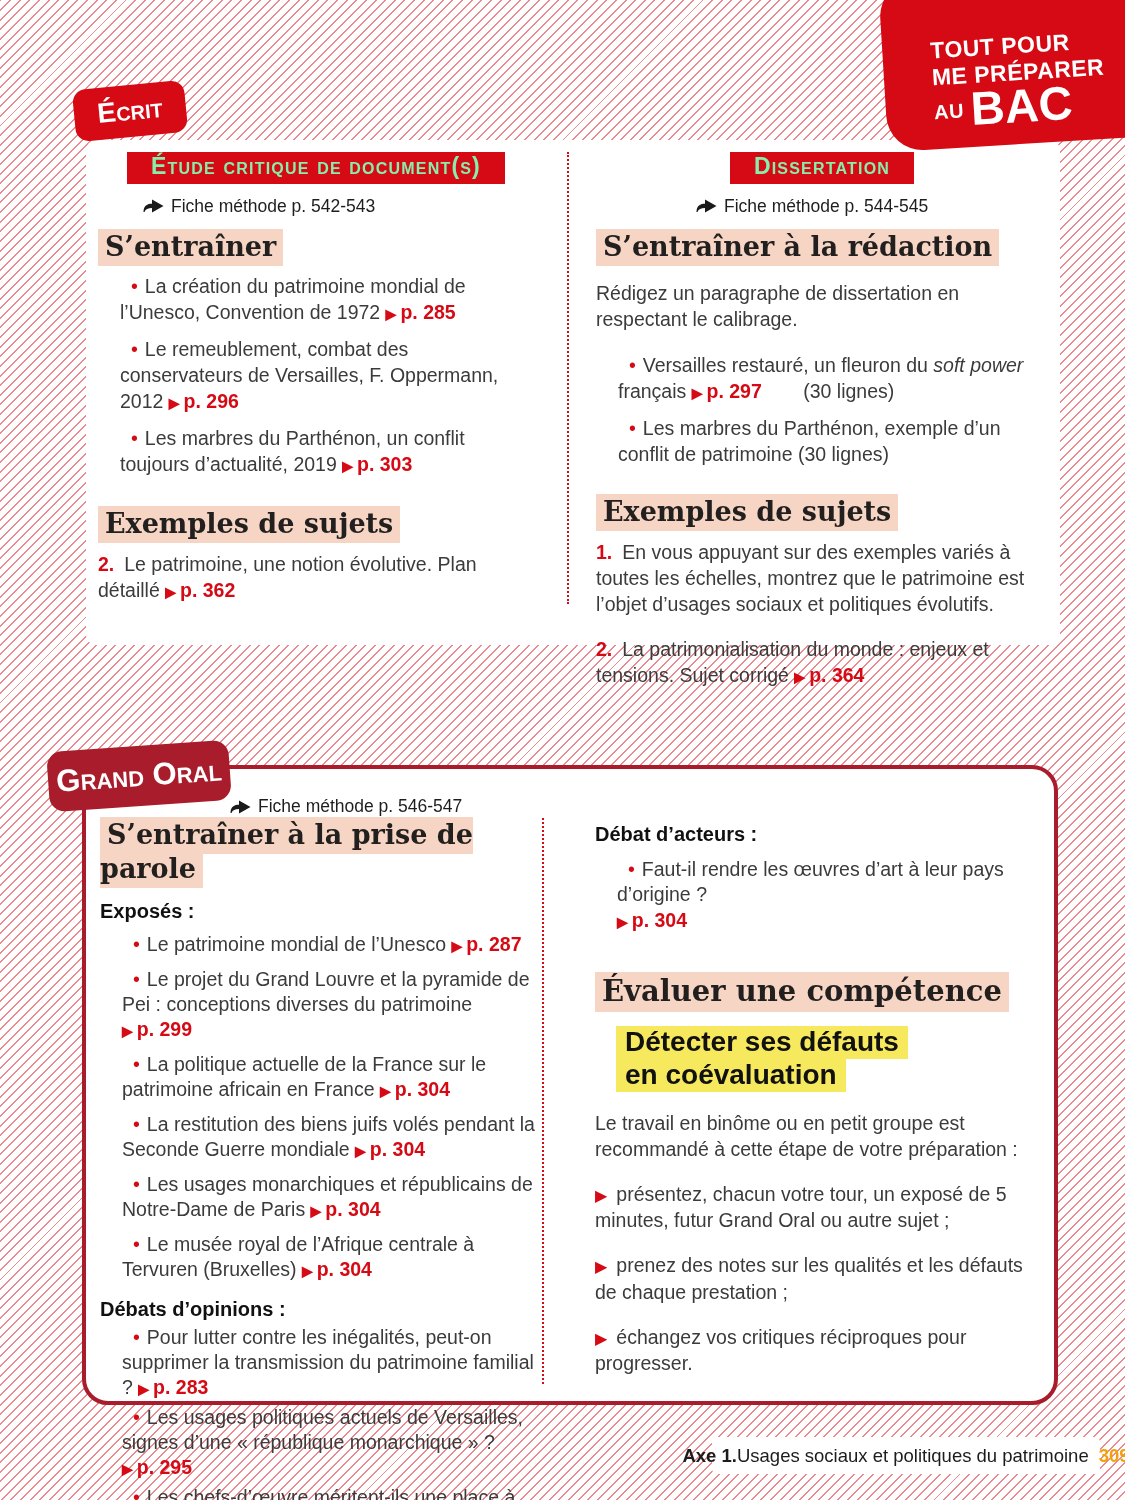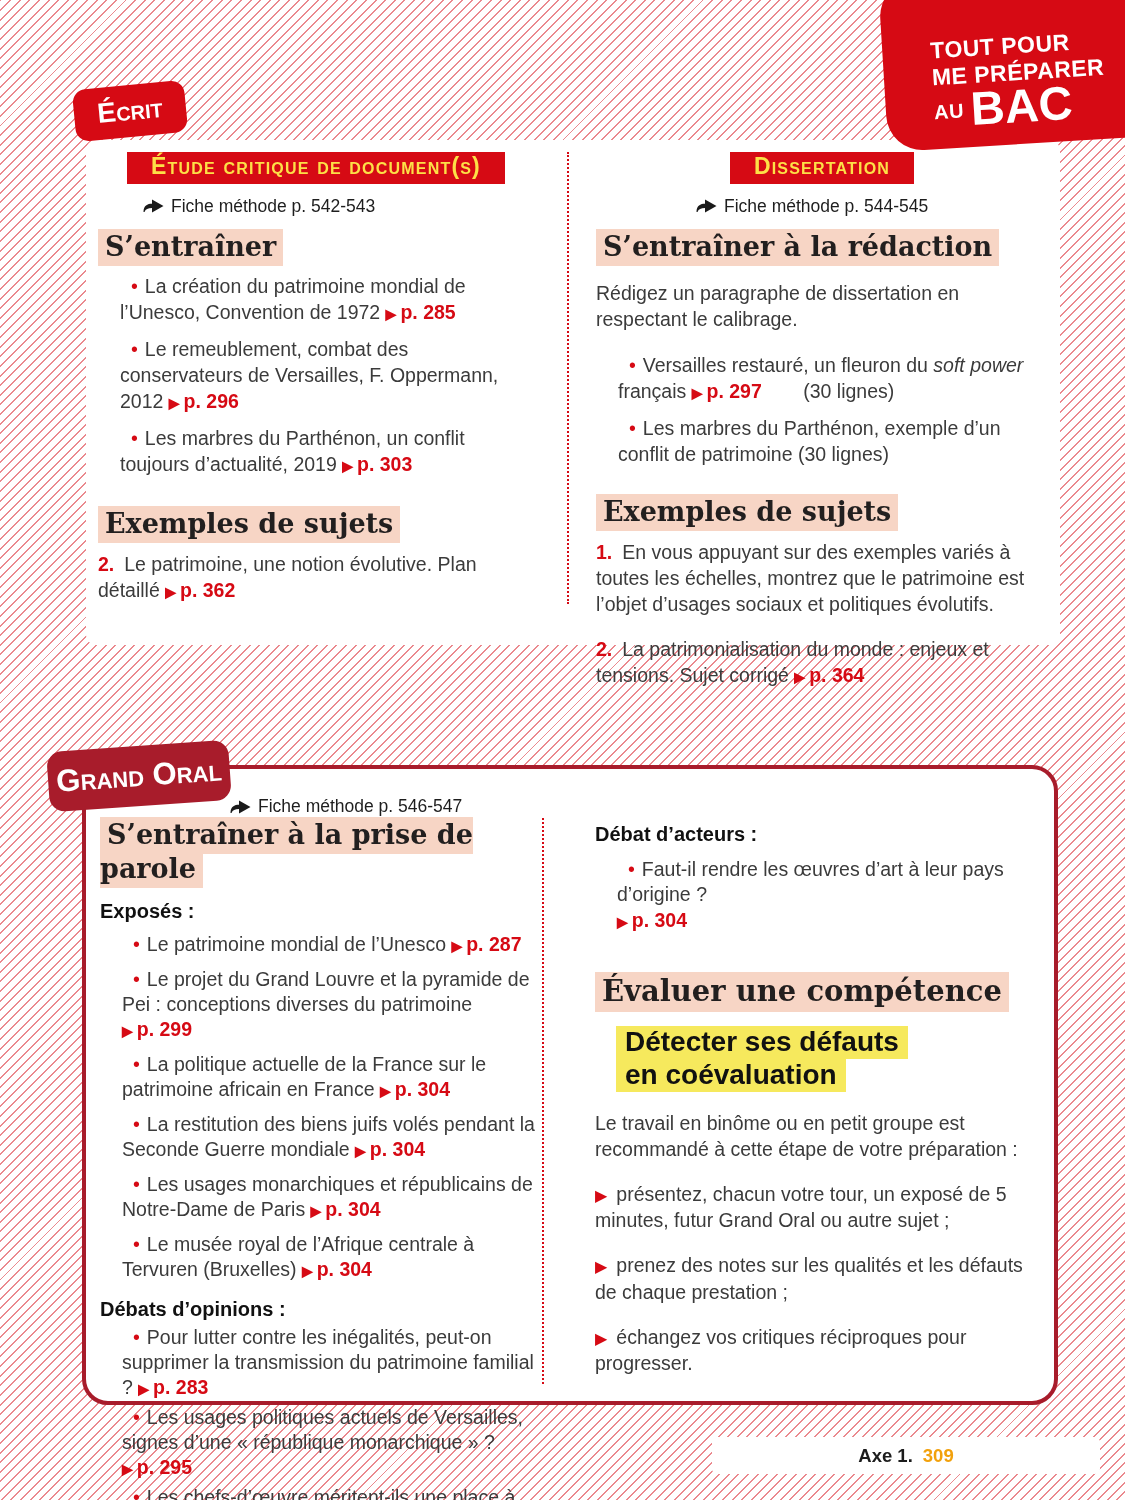--- a/index.html
+++ b/index.html
@@ -31,21 +31,21 @@
   .vdiv{position:absolute;border-left:2px dotted #D60A14;z-index:2;}
   .vdiv1{left:567px;top:152px;height:452px;}
   .vdiv2{left:542px;top:818px;height:566px;}
   
   .col{position:absolute;z-index:3;font-size:19.5px;line-height:26px;}
   .ecrit-left{left:98px;top:152px;width:436px;}
   .ecrit-right{left:596px;top:152px;width:452px;}
   .go-left{left:100px;top:818px;width:436px;line-height:25px;}
   .go-right{left:595px;top:822px;width:452px;line-height:25.5px;}
   
-  .col-header{display:block;width:fit-content;margin:0 auto;background:#D60A14;color:#fde047;
+  .col-header{display:block;width:fit-content;margin:0 auto;background:#D60A14;color:#86efac;
         font-weight:700;font-variant:small-caps;font-size:23px;letter-spacing:1.2px;
         padding:1px 24px 5px;}
   .fiche{font-size:17.5px;color:#1e1e1e;display:flex;align-items:center;gap:7px;}
   .fiche-left{margin:9px 0 0 45px;}
   .fiche-right{margin:9px 0 0 100px;}
   .fiche-go{position:absolute;left:230px;top:796px;z-index:6;}
   .fiche svg{flex:0 0 auto;}
   .serif-title{font-family:"DejaVu Serif","Liberation Serif",serif;font-weight:700;
         color:#221f1f;}
   .train{margin-top:11px;font-size:27px;line-height:34px;}
@@ -244,16 +244,17 @@
     <p class="step">
       <span class="tri-big">▶</span><span>prenez des notes sur les qualités et les défauts de chaque prestation ;</span>
     </p>
     <p class="step">
       <span class="tri-big">▶</span><span>échangez vos critiques réciproques pour progresser.</span>
     </p>
   </div>
 
   <div class="footer">
     <b>Axe 1.</b>
+      <span> Usages sociaux et politiques du patrimoine</span>
       <span class="pageno">309</span>
   </div>
 
 </div>
 
 </body></html>

